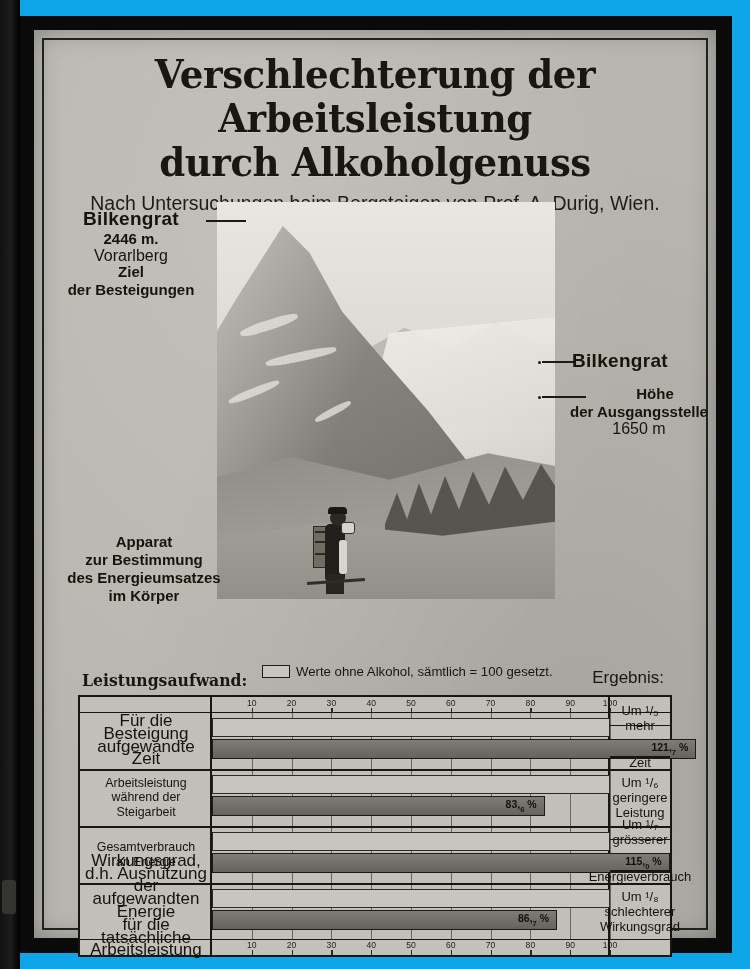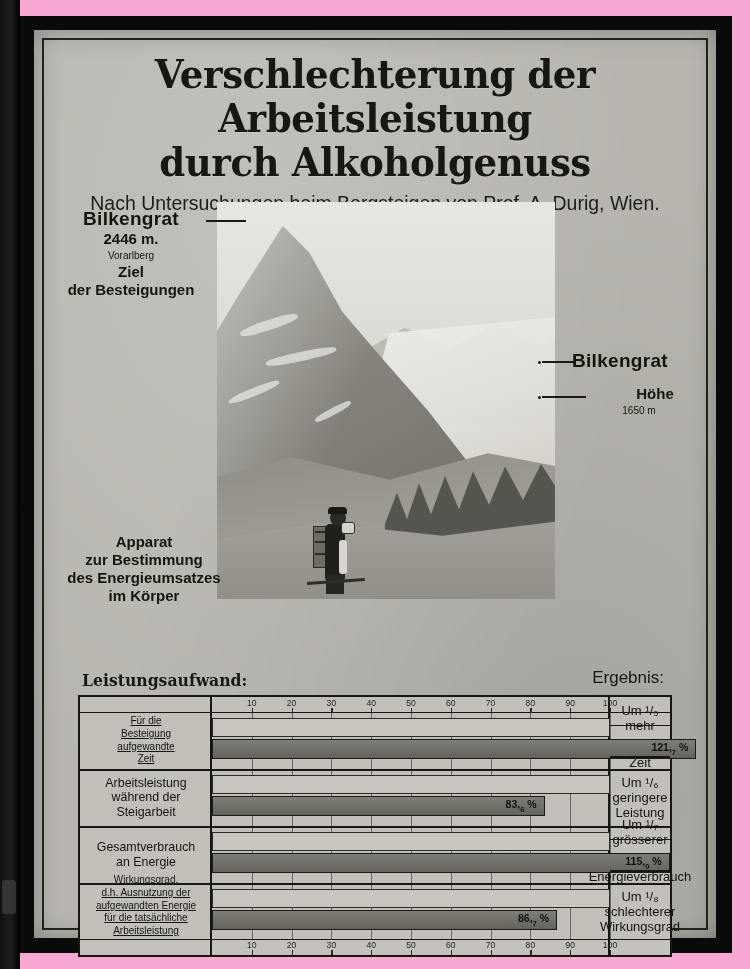--- a/index.html
+++ b/index.html
@@ -6,21 +6,21 @@
   html,body{margin:0;padding:0;background:#000;}
   body{
     width:750px;height:969px;overflow:hidden;
     font-family:"Liberation Sans", sans-serif;
     -webkit-font-smoothing:none;
   }
 
   
   #plate{
     position:relative;width:750px;height:969px;
-    background:#f9a8d4;
+    background:#0ea5e9;
     overflow:hidden;
   }
   
   #slide-border{
     position:absolute;left:18px;top:16px;width:714px;height:937px;
     background:#0a0a0a;
   }
   #paper{
     position:absolute;left:34px;top:30px;width:682px;height:908px;
     background:#b9b7b0;
@@ -126,21 +126,21 @@
   .climber .pack{position:absolute;left:0px;top:24px;width:16px;height:40px;background:#6f6d63;border:1.5px solid #2a2822;}
   .climber .packbar{position:absolute;left:1px;top:4px;width:14px;height:2px;background:#2a2822;}
   .climber .pole{position:absolute;left:-6px;top:78px;width:58px;height:3px;background:#2e2c26;transform:rotate(-4deg);}
   .climber .mask{position:absolute;left:28px;top:20px;width:12px;height:10px;background:#d7d5cd;border:1px solid #33312b;border-radius:3px;}
   .climber .arm{position:absolute;left:26px;top:38px;width:8px;height:34px;background:#d9d7cf;border-radius:3px;}
 
   
   .ann{position:absolute;color:#141309;font-size:13.5px;line-height:15px;text-align:center;}
   .ann .big{font-size:19px;font-weight:bold;line-height:22px;letter-spacing:.3px;}
   .ann .mid{font-size:15px;font-weight:bold;line-height:18px;}
-  .ann .small{font-size:10px;}
+  .ann .small{font-size:16px;}
   .leader{position:absolute;background:#1a1812;height:2px;}
   .dot{position:absolute;width:3px;height:3px;background:#1a1812;border-radius:50%;}
 
   
   #legend{position:absolute;left:228px;top:634px;width:360px;color:#16140e;font-size:13.2px;line-height:15.5px;}
   #legend .row{display:flex;align-items:center;gap:6px;white-space:nowrap;}
   .sw{width:26px;height:11px;border:1.4px solid #1c1a14;flex:0 0 auto;}
   .sw.light{background:#c9c7c0;}
   .sw.dark{background:#6a6860;}
 
@@ -165,21 +165,21 @@
   .axis.bot{bottom:1px;border-top:1.6px solid #17150f;}
 
   .grid-v{position:absolute;top:15px;bottom:15px;width:1px;background:rgba(30,28,22,.55);}
 
   
   .rowlabel{
     position:absolute;left:0;width:132px;
     display:flex;align-items:center;justify-content:center;text-align:center;
     font-size:12.4px;line-height:14.2px;color:#14120c;padding:0 4px;box-sizing:border-box;
   }
-  .rowlabel.small{font-size:10px;line-height:12.8px;text-decoration:underline;}
+  .rowlabel.small{font-size:17px;line-height:12.8px;}
   .rowsep{position:absolute;left:0;width:100%;height:1.6px;background:#17150f;}
 
   .bar{position:absolute;box-sizing:border-box;}
   .bar.light{background:#c9c7c0;border:1.3px solid #2b2922;}
   .bar.dark{
     background:#706e66;border:1.6px solid #1b1913;
     background-image:linear-gradient(180deg,rgba(255,255,255,.10),rgba(0,0,0,.10));
   }
   .barval{
     position:absolute;right:7px;top:50%;transform:translateY(-50%);
@@ -269,24 +269,29 @@
     <div class="dot" style="left:504px;top:331px;"></div>
     <div class="leader" style="left:508px;top:331px;width:32px;"></div>
     <div class="ann" style="left:538px;top:320px;width:150px;text-align:left;">
       <div class="big">Bilkengrat</div>
     </div>
 
     <div class="dot" style="left:504px;top:366px;"></div>
     <div class="leader" style="left:508px;top:366px;width:44px;"></div>
     <div class="ann" style="left:522px;top:355px;width:166px;">
       <div class="mid" style="margin-left:32px;">Höhe</div>
+      <div class="mid">der Ausgangsstelle</div>
       <div class="small">1650 m</div>
     </div>
 
     <div id="legend">
+      <div class="row">
+        <span class="sw light"></span>
+        <span>Werte ohne Alkohol, sämtlich = 100 gesetzt.</span>
+      </div>
     </div>
 
     <div id="head-left">Leistungsaufwand:</div>
     <div id="head-right">Ergebnis:</div>
 
     <div id="chart">
       <div class="colA"></div>
       <div class="colB"></div>
       <div class="colC"></div>
 

